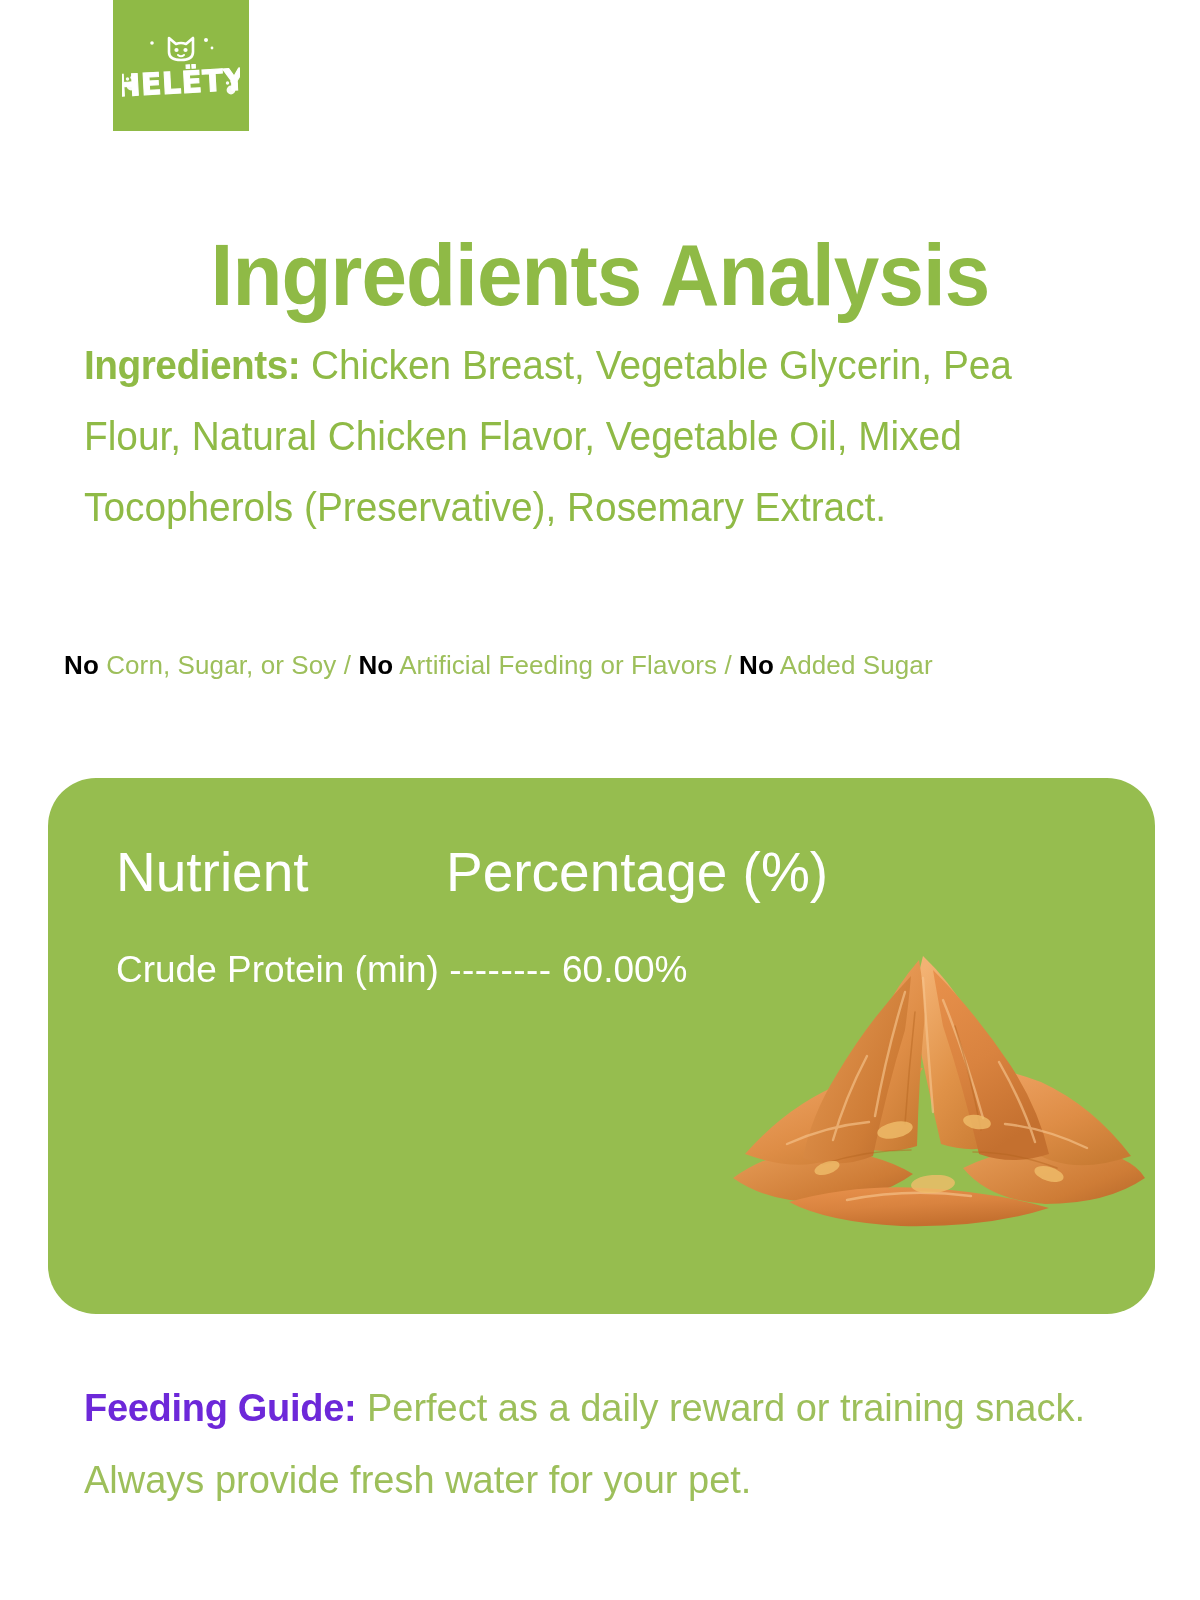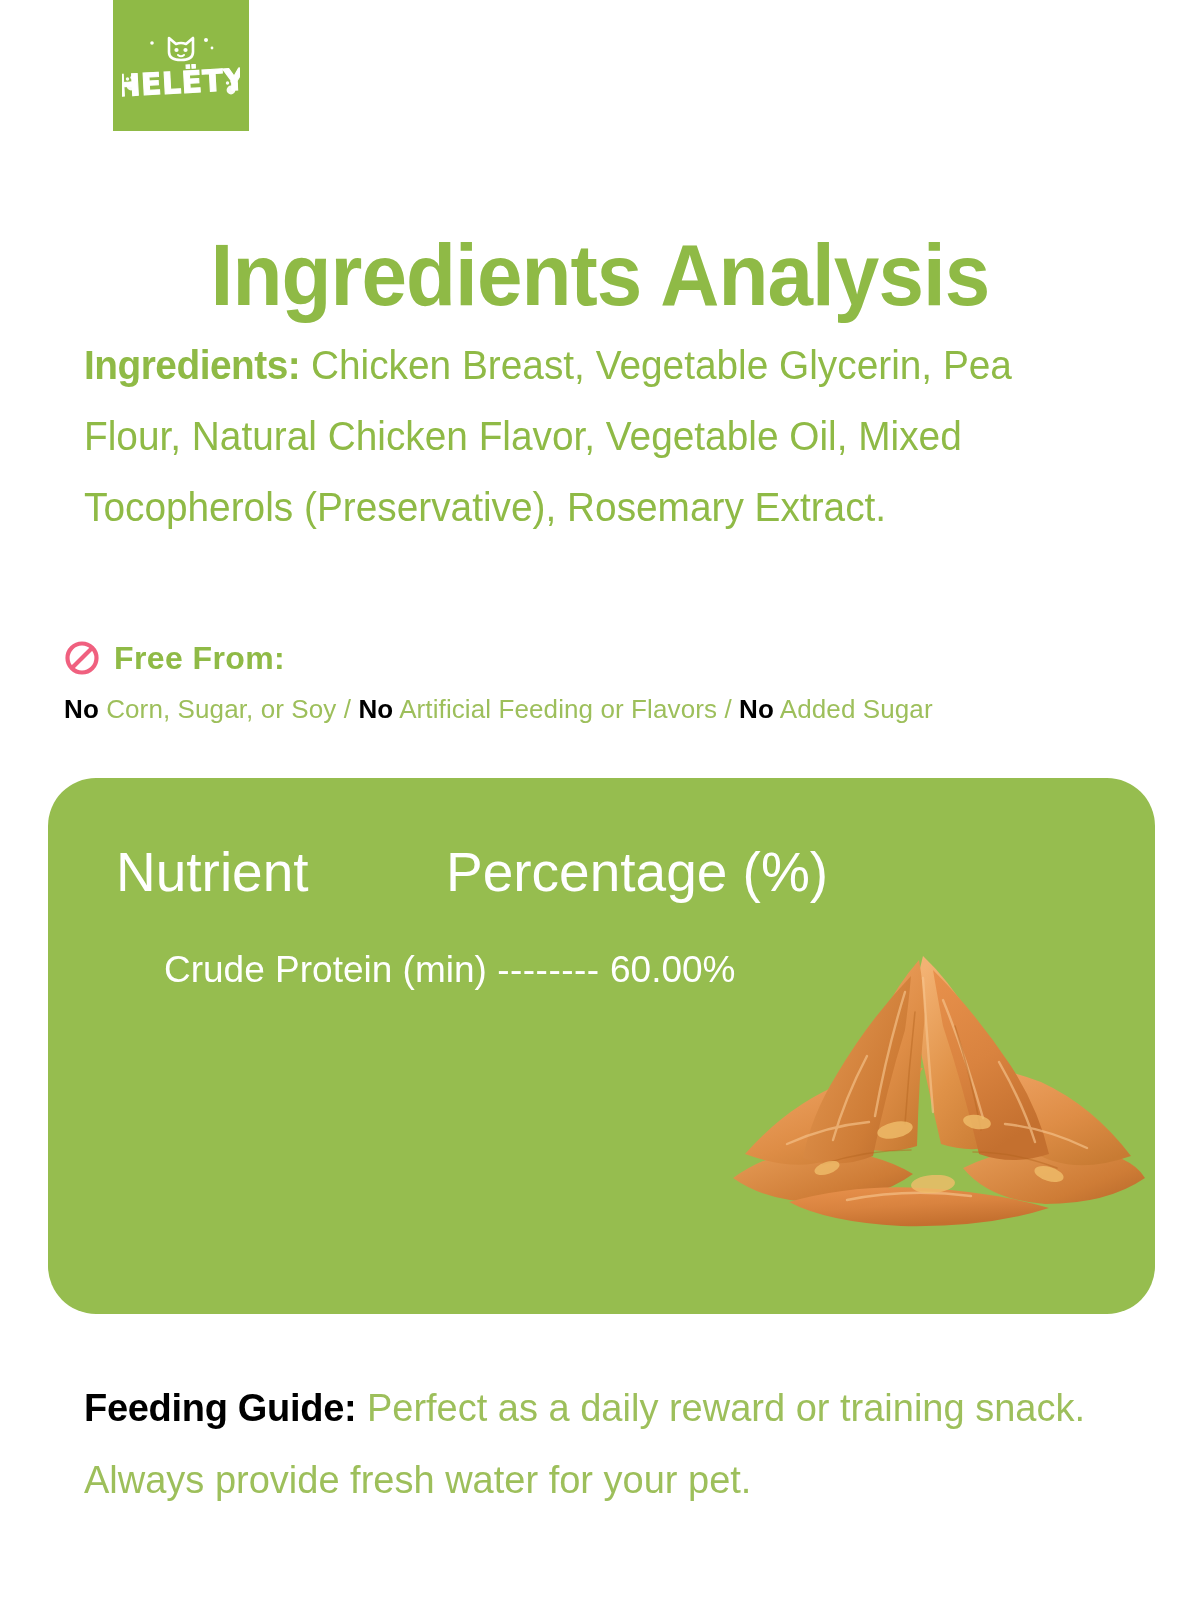--- a/index.html
+++ b/index.html
@@ -158,21 +158,20 @@
     position: absolute;
     left: 48px;
     top: 148px;
     width: 960px;
     color: #ffffff;
     font-family: "Liberation Sans Narrow", "Liberation Sans", sans-serif;
     font-size: 37px;
     line-height: 87px;
     white-space: nowrap;
     z-index: 3;
-    margin-left: 48px;
   }
   .nutrient-rows .row {
     height: 87px;
   }
   .leader {
     letter-spacing: 0.5px;
   }
 
   
   .product-image {
@@ -190,21 +189,21 @@
     position: absolute;
     left: 84px;
     top: 1372px;
     width: 1050px;
     color: #9DBF5B;
     font-family: "Liberation Sans Narrow", "Liberation Sans", sans-serif;
     font-size: 38px;
     line-height: 72px;
   }
   .feeding-label {
-    color: #000000;
+    color: #6d28d9;
     font-weight: bold;
     letter-spacing: -0.3px;
   }
   .feeding-text { font-weight: normal; }
 </style>
 </head>
 <body>
 
 <div class="page">
 
@@ -239,29 +238,20 @@
     </div>
   </div>
 
   <h1 class="main-title">Ingredients Analysis</h1>
 
   <div class="ingredients-block">
     <span class="ingredients-label">Ingredients:</span><span class="ingredients-text"> Chicken Breast, Vegetable Glycerin, Pea Flour, Natural Chicken Flavor, Vegetable Oil, Mixed Tocopherols (Preservative), Rosemary Extract.</span>
   </div>
 
   <div class="freefrom-block">
-    <div class="freefrom-head">
-      <span class="no-icon">
-        <svg viewBox="0 0 36 36" width="36" height="36" aria-hidden="true">
-          <circle cx="18" cy="18" r="14.5" fill="none" stroke="#F0607F" stroke-width="4.2"></circle>
-          <line x1="8.2" y1="27.8" x2="27.8" y2="8.2" stroke="#F0607F" stroke-width="4.2" stroke-linecap="butt"></line>
-        </svg>
-      </span>
-      <span class="freefrom-title">Free From:</span>
-    </div>
     <div class="freefrom-line">
       <b>No</b><span> Corn, Sugar, or Soy</span><span> / </span><b>No</b><span> Artificial Feeding or Flavors</span><span> / </span><b>No</b><span> Added Sugar</span>
     </div>
   </div>
 
   <div class="nutrition-panel">
     <div class="panel-inner">
 
       <div class="table-head">
         <span class="th-nutrient">Nutrient</span>

